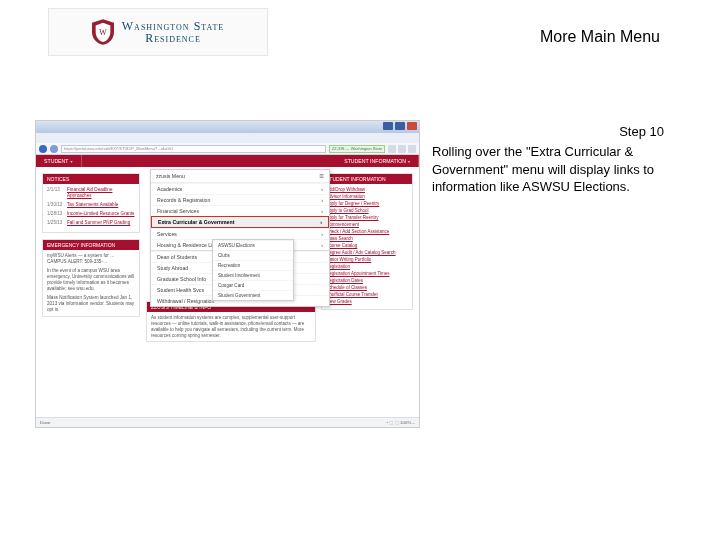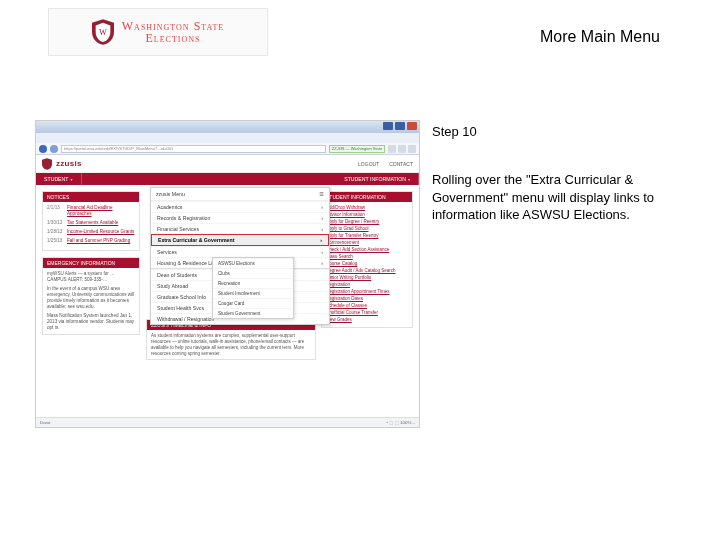--- a/index.html
+++ b/index.html
@@ -1,28 +1,28 @@
 <!DOCTYPE html>
 <html><head>
 <meta charset="utf-8">
 <style>
   * { margin: 0; padding: 0; box-sizing: border-box; }
   body { width: 720px; height: 540px; font-family: Arial, Helvetica, sans-serif; background: #fff; position: relative; }
 
   
   .wsu-banner { position: absolute; top: 8px; left: 48px; width: 220px; height: 48px; background: #fafafa; border: 1px solid #e6e6e6; display: flex; align-items: center; justify-content: center; gap: 8px; }
   .wsu-shield { width: 22px; height: 26px; }
-  .wsu-text { font-family: "Times New Roman", serif; font-variant: small-caps; font-size: 12px; color: #ef4444; letter-spacing: 1px; line-height: 1; text-align: center; }
+  .wsu-text { font-family: "Times New Roman", serif; font-variant: small-caps; font-size: 12px; color: #0c4a6e; letter-spacing: 1px; line-height: 1; text-align: center; }
 
   
   .page-title { position: absolute; top: 28px; right: 60px; font-size: 16px; color: #000; }
 
   
   .instr { position: absolute; top: 124px; left: 432px; width: 232px; font-size: 13px; color: #000; }
-  .instr .step { margin-bottom: 32px; }
+  .instr .step { margin-bottom: 4px; text-align: right; }
   .instr .body { line-height: 1.35; }
 
   
   .shot { position: absolute; top: 120px; left: 35px; width: 385px; height: 308px; border: 1px solid #ccc; font-size: 5.5px; color: #444; background: #fff; overflow: hidden; }
 
   
   .chrome-top { height: 12px; background: linear-gradient(#d9e4f5,#b8c8e0); position: relative; }
   .chrome-top .wbtns { position: absolute; right: 2px; top: 1px; display: flex; gap: 2px; }
   .chrome-top .wbtns span { width: 10px; height: 8px; background: #3b5ea0; border-radius: 1px; }
   .chrome-top .wbtns span:last-child { background: #c94b3a; }
@@ -95,21 +95,21 @@
 <body>
 
 <div class="wsu-banner">
   <svg class="wsu-shield" viewBox="0 0 24 28">
     <path d="M12 0 L24 4 V14 C24 22 18 27 12 28 C6 27 0 22 0 14 V4 Z" fill="#981e32"></path>
     <path d="M12 4 L20 7 V14 C20 20 16 24 12 25 C8 24 4 20 4 14 V7 Z" fill="#fff"></path>
     <text x="12" y="17" text-anchor="middle" font-size="9" font-family="serif" fill="#981e32">W</text>
   </svg>
   <div class="wsu-text">
     <div>Washington State</div>
-    <div>Elections</div>
+    <div>Residence</div>
   </div>
 </div>
 
 <div class="page-title">More Main Menu</div>
 
 <div class="instr">
   <div class="step">Step 10</div>
   <div class="body">Rolling over the "Extra Curricular &amp; Government" menu will display links to information like ASWSU Elections.</div>
 </div>
 
@@ -128,29 +128,20 @@
     <span class="arrow" style="background:#7e9cd6"></span>
     <div class="urlbar">https://portal.wsu.edu/ssb/EXT/STUD/P_MainMenu?…id=001</div>
     <div class="ssl">ZZ-SIS — Washington State</div>
     <div class="ricons">
       <span></span>
       <span></span>
       <span></span>
     </div>
   </div>
 
-  <div class="site-head">
-    <svg class="mini-shield" viewBox="0 0 24 28">
-        <path d="M12 0 L24 4 V14 C24 22 18 27 12 28 C6 27 0 22 0 14 V4 Z" fill="#981e32"></path>
-      </svg>
-    <span class="brand">zzusis</span>
-    <span class="spacer"></span>
-    <span class="hlink">LOGOUT</span>
-    <span class="hlink">CONTACT</span>
-  </div>
 
   <div class="rednav">
     <div class="tab">
       <span>STUDENT</span>
       <span class="chev">▾</span>
     </div>
     <div class="tab sep"></div>
     <div class="tab">
       <span>STUDENT INFORMATION</span>
       <span class="chev">▾</span>

